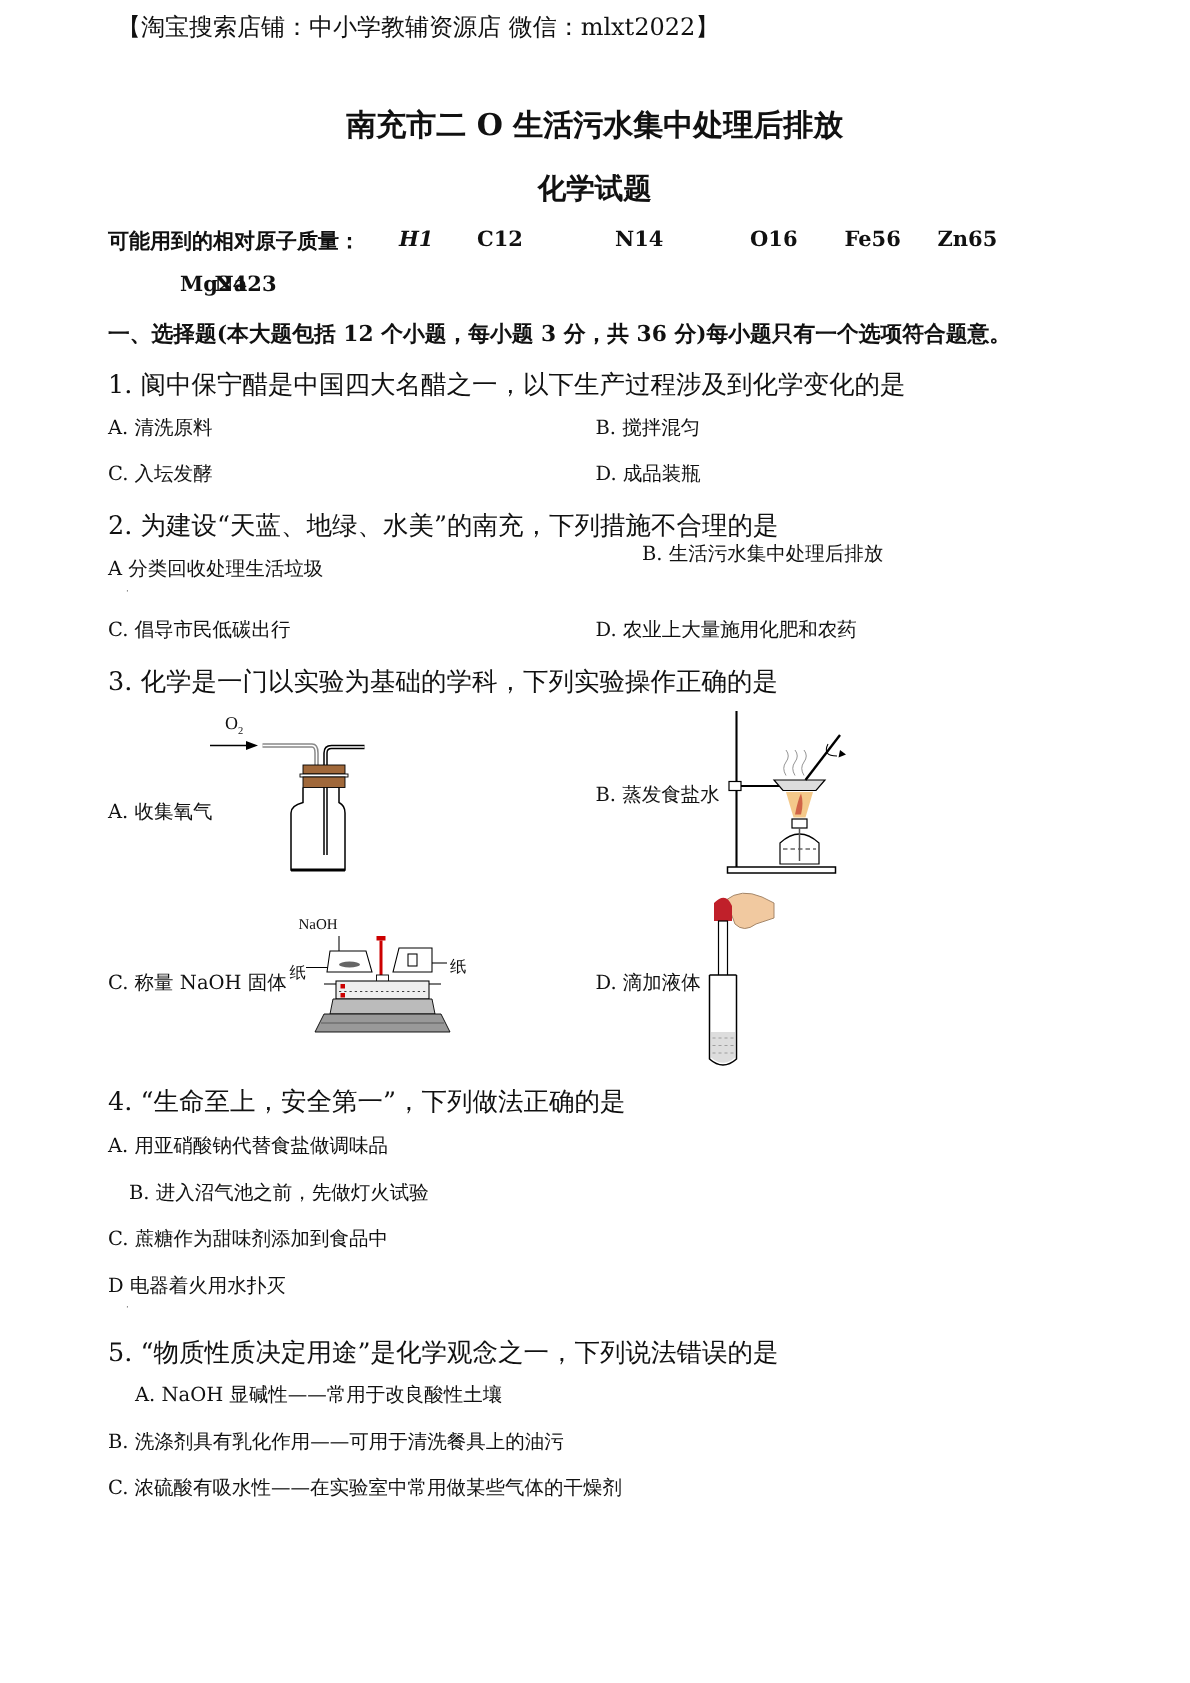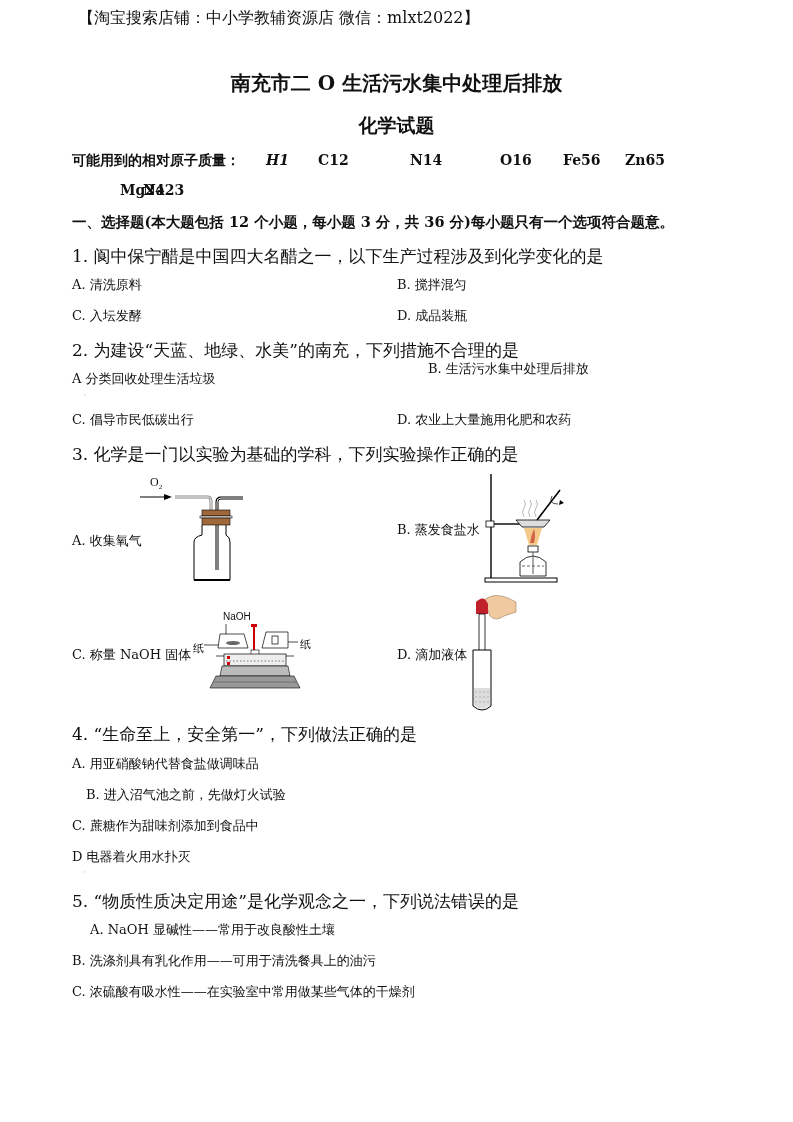--- a/index.html
+++ b/index.html
@@ -103,21 +103,21 @@
 
     <rect x="48" y="76" width="10" height="6" fill="#fff" stroke="#000" stroke-width="0.8"></rect>
     <path d="M40,92 Q53,80 66,92 L66,106 L40,106 Z" fill="#fff" stroke="#000" stroke-width="0.8"></path>
     <line x1="42" y1="96" x2="64" y2="96" stroke="#000" stroke-width="0.6" stroke-dasharray="3,2"></line>
     <line x1="53" y1="82" x2="53" y2="104" stroke="#555" stroke-width="1"></line>
   </svg>
 
   <div class="abs opt" style="left:72px;top:646px;">C. 称量 NaOH 固体</div>
 
   <div>
-    <span class="abs" style="left:223px;top:611px;font-size:10px;font-family:Liberation Sans, sans-serif;text-align:right;">NaOH</span>
+    <span class="abs" style="left:199px;top:611px;font-size:10px;font-family:Liberation Serif, serif;text-align:right;">NaOH</span>
     <span class="abs" style="left:193px;top:641px;font-size:11px;">纸</span>
     <span class="abs" style="left:300px;top:637px;font-size:11px;">纸</span>
     <svg style="left:200px;top:620px;" width="110" height="72" viewBox="0 0 110 72">
       <line x1="26" y1="4" x2="26" y2="18" stroke="#000" stroke-width="0.7"></line>
       <line x1="4" y1="25" x2="22" y2="25" stroke="#000" stroke-width="0.7"></line>
       <line x1="84" y1="22" x2="98" y2="22" stroke="#000" stroke-width="0.7"></line>
 
       <path d="M20,14 L44,14 L48,28 L18,28 Z" fill="#fff" stroke="#000" stroke-width="0.7"></path>
       <path d="M66,12 L88,12 L88,28 L62,28 Z" fill="#fff" stroke="#000" stroke-width="0.7"></path>
       <ellipse cx="33" cy="23" rx="7" ry="2" fill="#666"></ellipse>

